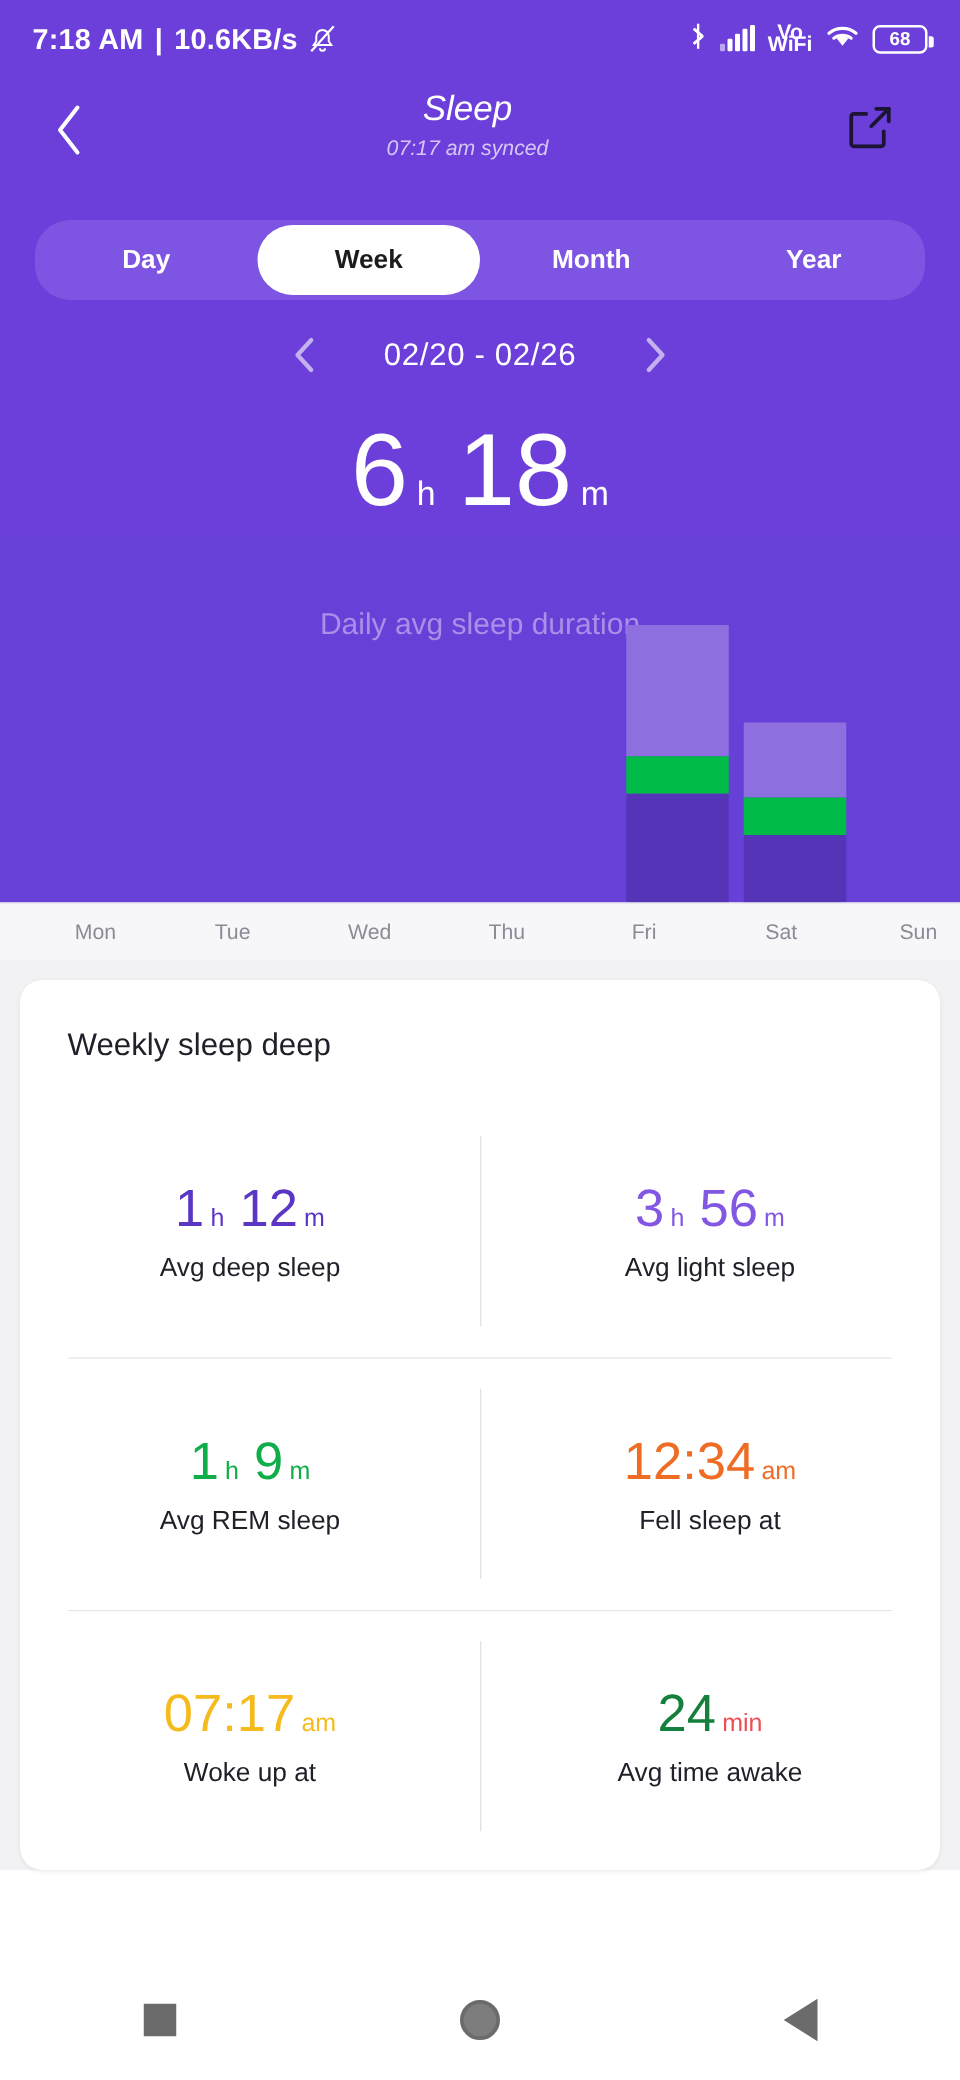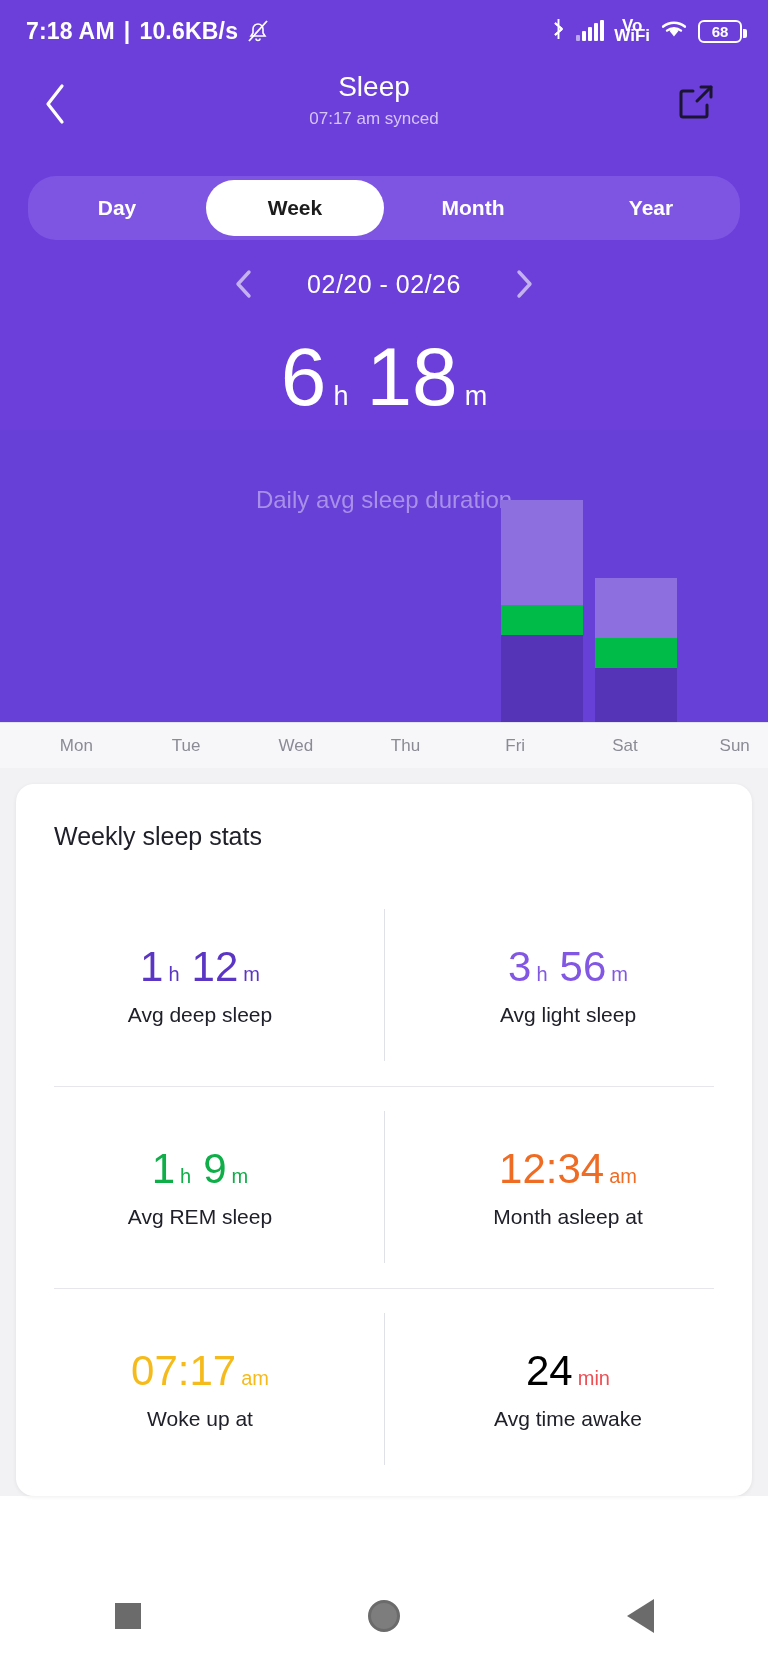--- a/index.html
+++ b/index.html
@@ -44,21 +44,21 @@
     width:44px; height:23px; border:2.5px solid #ffffff; border-radius:6px;
     display:flex; align-items:center; justify-content:center;
     font-size:15px; font-weight:bold; position:relative;
   }
   .battery::after {
     content:""; position:absolute; right:-7px; top:7px; width:4px; height:9px;
     background:#ffffff; border-radius:0 2px 2px 0;
   }
 
   
-  .titlebar { position:absolute; left:0; top:62px; width:748px; height:90px; }
+  .titlebar { position:absolute; left:0; top:62px; width:748px; height:90px;font-style:italic; }
   .back-chevron {
     position:absolute; left:32px; top:14px; width:46px; height:56px;
     display:flex; align-items:center; justify-content:center; cursor:pointer;
   }
   .title-center { position:absolute; left:0; right:0; top:8px; text-align:center; }
   .title-main { color:#ffffff; font-size:28px; font-weight:400; line-height:34px; }
   .title-sub { color:#d6c6f5; font-size:17px; line-height:26px; margin-top:2px; }
   .share-btn {
     position:absolute; right:26px; top:14px; width:52px; height:52px;
     display:flex; align-items:center; justify-content:center; cursor:pointer;
@@ -272,21 +272,21 @@
     <div class="daylabel">Tue</div>
     <div class="daylabel">Wed</div>
     <div class="daylabel">Thu</div>
     <div class="daylabel">Fri</div>
     <div class="daylabel">Sat</div>
     <div class="daylabel">Sun</div>
   </div>
 
 <div class="card-area">
   <div class="card">
-    <div class="card-title">Weekly sleep stats</div>
+    <div class="card-title">Weekly sleep deep</div>
     <div class="stats" id="stats">
         <div class="stat-row">
           <div class="stat-cell">
             <div class="stat-value">
               <span class="sv-num" style="color: rgb(91, 53, 196);">1</span>
               <span class="sv-unit" style="color: rgb(91, 53, 196);">h</span>
               <span class="sv-num" style="color: rgb(91, 53, 196);">12</span>
               <span class="sv-unit last" style="color: rgb(91, 53, 196);">m</span>
             </div>
             <div class="stat-label">Avg deep sleep</div>
@@ -309,34 +309,34 @@
               <span class="sv-num" style="color: rgb(15, 174, 73);">9</span>
               <span class="sv-unit last" style="color: rgb(15, 174, 73);">m</span>
             </div>
             <div class="stat-label">Avg REM sleep</div>
           </div>
           <div class="stat-cell">
             <div class="stat-value">
               <span class="sv-num" style="color: rgb(239, 108, 36);">12:34</span>
               <span class="sv-unit last" style="color: rgb(239, 108, 36);">am</span>
             </div>
-            <div class="stat-label">Month asleep at</div>
+            <div class="stat-label">Fell sleep at</div>
           </div>
         </div>
         <div class="stat-row">
           <div class="stat-cell">
             <div class="stat-value">
               <span class="sv-num" style="color: rgb(245, 187, 29);">07:17</span>
               <span class="sv-unit last" style="color: rgb(245, 187, 29);">am</span>
             </div>
             <div class="stat-label">Woke up at</div>
           </div>
           <div class="stat-cell">
             <div class="stat-value">
-              <span class="sv-num" style="color: #000000; text-align: center;">24</span>
+              <span class="sv-num" style="color: #15803d; text-align: center;">24</span>
               <span class="sv-unit last" style="color: rgb(238, 77, 84);">min</span>
             </div>
             <div class="stat-label">Avg time awake</div>
           </div>
         </div>
       </div>
   </div>
 </div>
 
 <div class="navbar">

